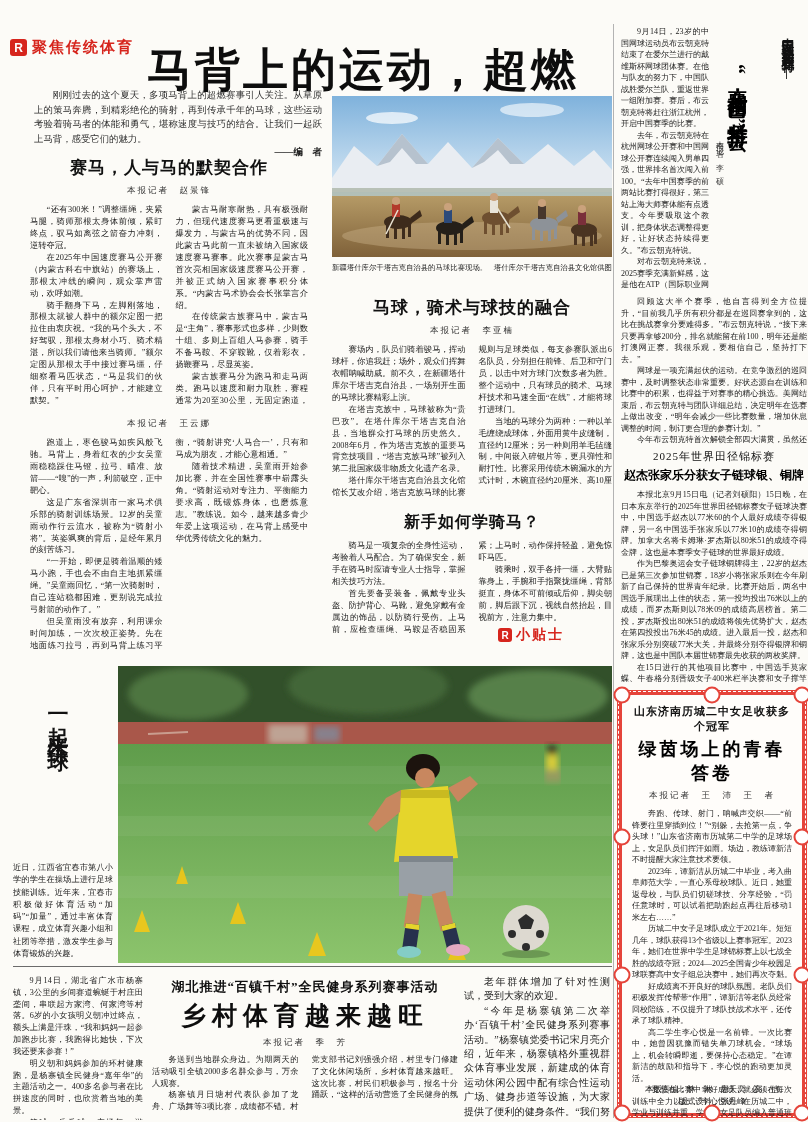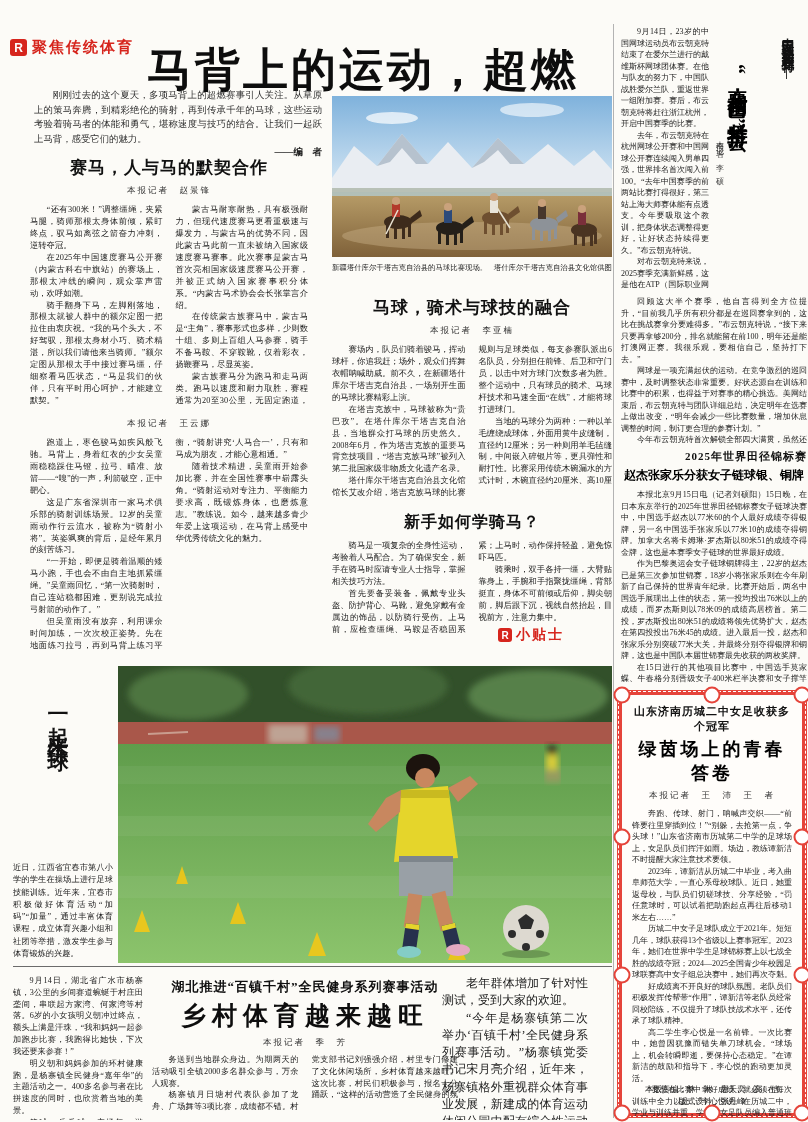--- a/index.html
+++ b/index.html
@@ -37,21 +37,21 @@
   .tn-title{font-size:20px;font-weight:900;letter-spacing:2px;color:#000;}
   .tn-byline{font-size:8px;letter-spacing:3px;color:#333;}
   
   .photo{overflow:hidden;background:#ccc;}
   .caption{font-size:7.4px;color:#222;display:flex;justify-content:space-between;white-space:nowrap;}
   .smallcap{font-size:8.2px;line-height:1.5;text-align:justify;color:#222;}
   
   .hrule{height:1px;background:#6b6b6b;}
   .vrule{width:1px;background:#b3b3b3;}
   
-  .ath-kicker{font-size:11px;font-weight:bold;letter-spacing:1px;color:#111;text-align:right;}
+  .ath-kicker{font-size:11px;font-weight:normal;letter-spacing:1px;color:#111;text-align:center;}
   .ath-title{font-size:12px;font-weight:900;color:#000;text-align:center;letter-spacing:0px;margin-top:3px;}
   
   .frame{border:5px solid #e5443a;background:#fffdfa;box-sizing:border-box;}
   .frame::before{content:"";position:absolute;inset:-4px;border:1.6px dashed #fff;pointer-events:none;z-index:1;}
   .fcircle{position:absolute;width:13px;height:13px;border-radius:50%;background:#fff;
            border:2.5px solid #e5443a;transform:translate(-50%,-50%);z-index:2;}
   .fb-kicker{font-size:11px;font-weight:bold;color:#111;text-align:center;letter-spacing:1px;}
   .fb-title{font-size:18px;font-weight:900;color:#000;text-align:center;letter-spacing:3px;margin-top:3px;}
   .fb-footer{font-size:8.4px;color:#222;text-align:center;line-height:1.5;}
   .bold-center-kicker{font-size:13px;font-weight:bold;color:#0f0f0f;text-align:center;letter-spacing:1px;}
@@ -285,21 +285,21 @@
   <div class="abs" style="left:152px;top:978px;width:306px;">
     <div class="bold-center-kicker">湖北推进“百镇千村”全民健身系列赛事活动</div>
     <div class="rural-title">乡村体育越来越旺</div>
     <div class="byline" style="margin-top:5px;">本报记者　季　芳</div>
     <div class="bodytx cols2" style="height:66px;margin-top:5px;font-size:8.2px;">
         <p class="p">务送到当地群众身边。为期两天的活动吸引全镇2000多名群众参与，万余人观赛。</p>
         <p class="p">杨寨镇月日塘村代表队参加了龙舟、广场舞等3项比赛，成绩都不错。村党支部书记刘强强介绍，村里专门修建了文化休闲场所，乡村体育越来越旺。这次比赛，村民们积极参与，报名十分踊跃，“这样的活动营造了全民健身的氛围，也丰富了村民文化休闲生活。”刘强强说。</p>
       </div>
   </div>
 
-  <div class="abs bodytx" style="left:442px;top:975px;width:146px;height:145px;font-size:12px;">
+  <div class="abs bodytx" style="left:464px;top:975px;width:146px;height:145px;font-size:10px;">
       <p class="p">老年群体增加了针对性测试，受到大家的欢迎。</p>
       <p class="p">“今年是杨寨镇第二次举办‘百镇千村’全民健身系列赛事活动。”杨寨镇党委书记宋月亮介绍，近年来，杨寨镇格外重视群众体育事业发展，新建成的体育运动休闲公园中配有综合性运动广场、健身步道等设施，为大家提供了便利的健身条件。“我们努力将更多赛事活动送到群众身边，争取打通公共服务的‘最后一公里’。”宋月亮说。</p>
       <p class="p">为丰富乡村全民健身公共服务供给，激发乡村体育发展活力，去年湖北省体育局策划了“百镇千村”全民健身系列赛事活动。今年这项活动自5月启动，预计直接参与群众将超过10万人。</p>
     </div>
 
   <div class="abs vrule" style="left:613px;top:24px;height:1094px;"></div>
 
   <div class="abs" style="left:621px;top:24px;width:186px;height:420px;">
     <div class="bodytx abs" style="left:0;top:2px;width:88px;height:266px;font-size:8px;">
         <p class="p">9月14日，23岁的中国网球运动员布云朝克特结束了在爱尔兰进行的戴维斯杯网球团体赛。在他与队友的努力下，中国队战胜爱尔兰队，重返世界一组附加赛。赛后，布云朝克特将赶往浙江杭州，开启中国赛季的比赛。</p>

